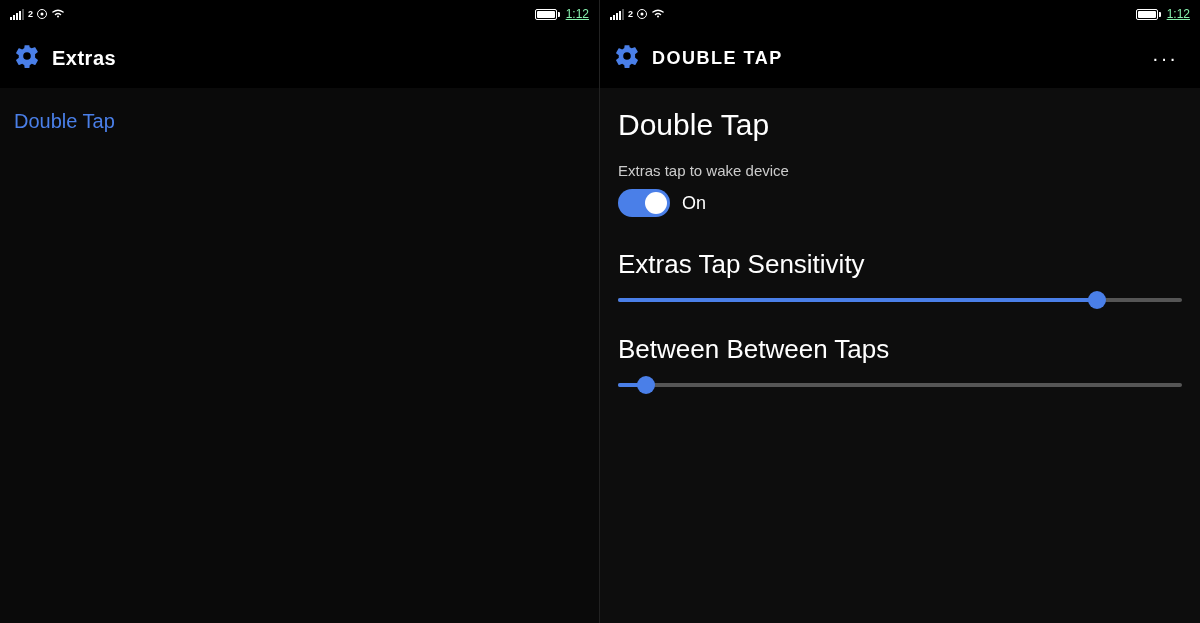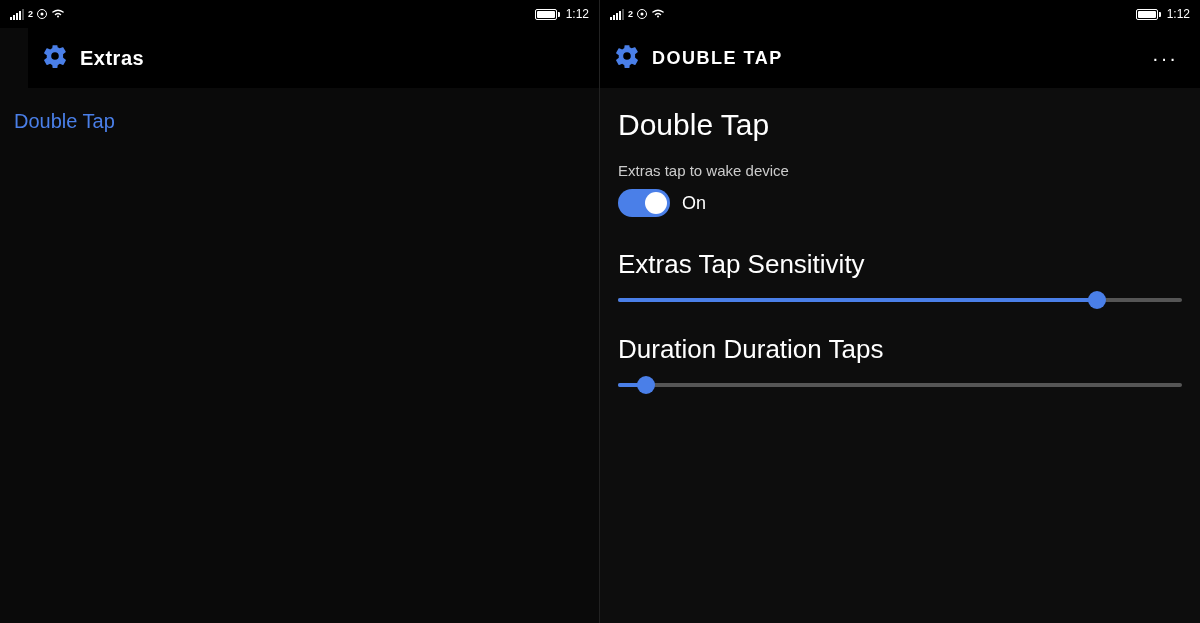--- a/index.html
+++ b/index.html
@@ -90,23 +90,24 @@
     }
     .battery-tip {
       width: 2px;
       height: 5px;
       background: #fff;
       border-radius: 0 1px 1px 0;
       margin-left: 1px;
     }
 
     .status-time {
-      color: #ffffff;
+      color: #86efac;
       font-size: 12px;
       font-weight: 400;
+      text-decoration: underline;
     }
 
     
     .icon-circle-dot {
       width: 10px;
       height: 10px;
       border: 1.5px solid #fff;
       border-radius: 50%;
       position: relative;
     }
@@ -128,21 +129,20 @@
     }
 
     
     .app-bar {
       height: 60px;
       display: flex;
       align-items: center;
       padding: 0 14px;
       background: #000;
       gap: 12px;
-      margin-left: 28px;
     }
 
     .app-bar-title {
       color: #fff;
       font-size: 20px;
       font-weight: 600;
       letter-spacing: 0.5px;
     }
 
     .gear-icon svg {
@@ -407,21 +407,21 @@
     </div>
 
     <div class="subsection-title">Extras Tap Sensitivity</div>
     <div class="slider-container">
       <div class="slider-track">
         <div class="slider-fill" style="width: 85%"></div>
         <div class="slider-thumb" style="left: 85%"></div>
       </div>
     </div>
 
-    <div class="subsection-title">Duration Duration Taps</div>
+    <div class="subsection-title">Between Between Taps</div>
     <div class="slider-container">
       <div class="slider-track">
         <div class="slider-fill" style="width: 5%"></div>
         <div class="slider-thumb" style="left: 5%"></div>
       </div>
     </div>
   </div>
 </div>
 
 </body></html>

